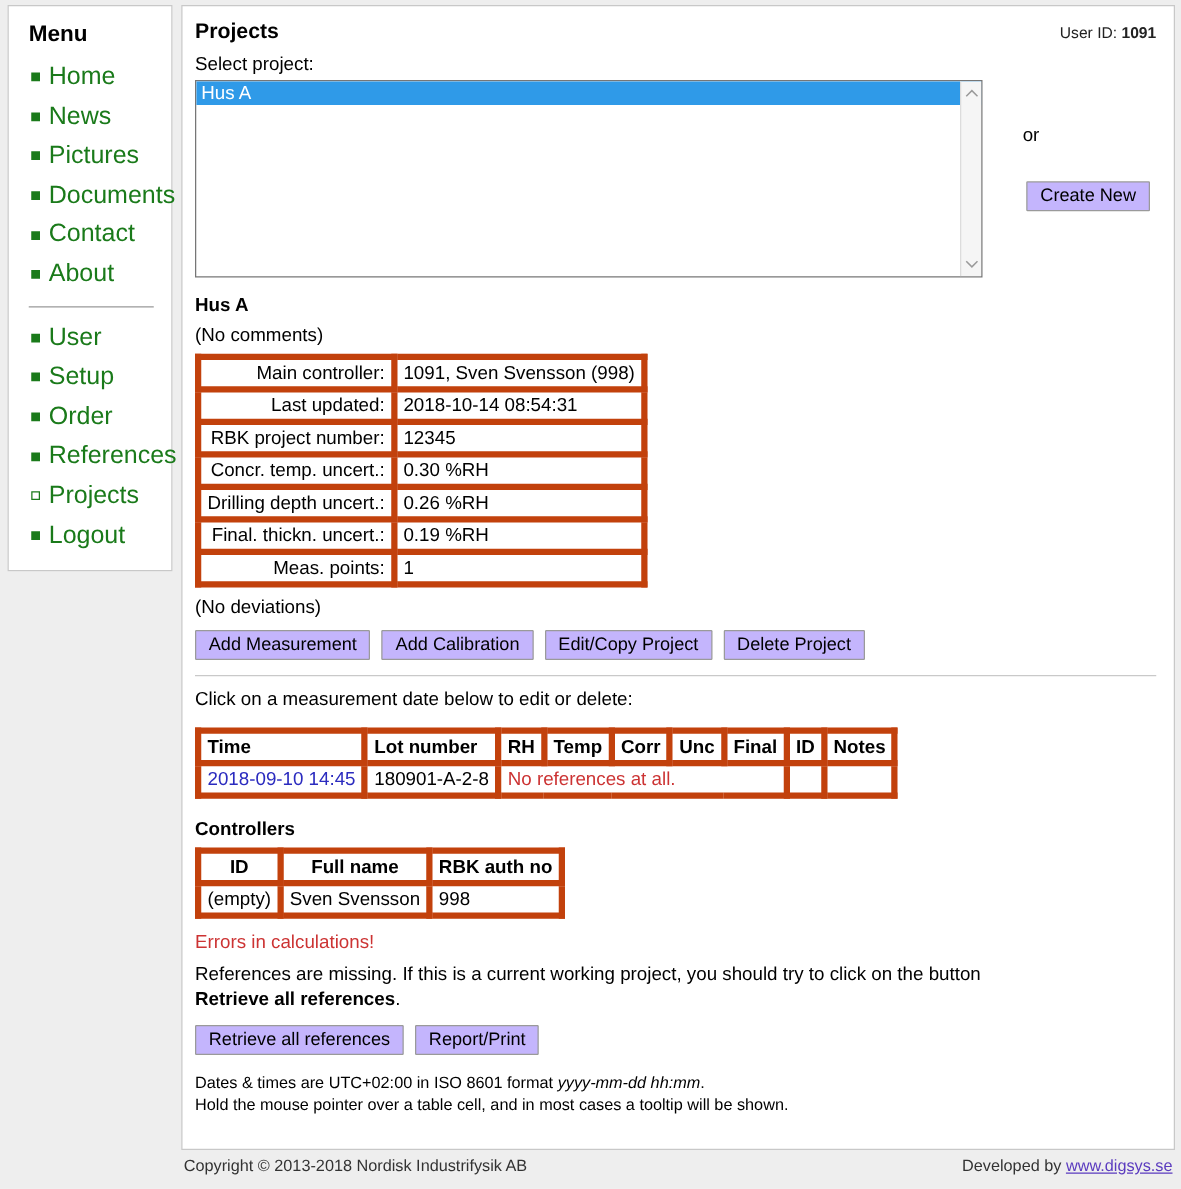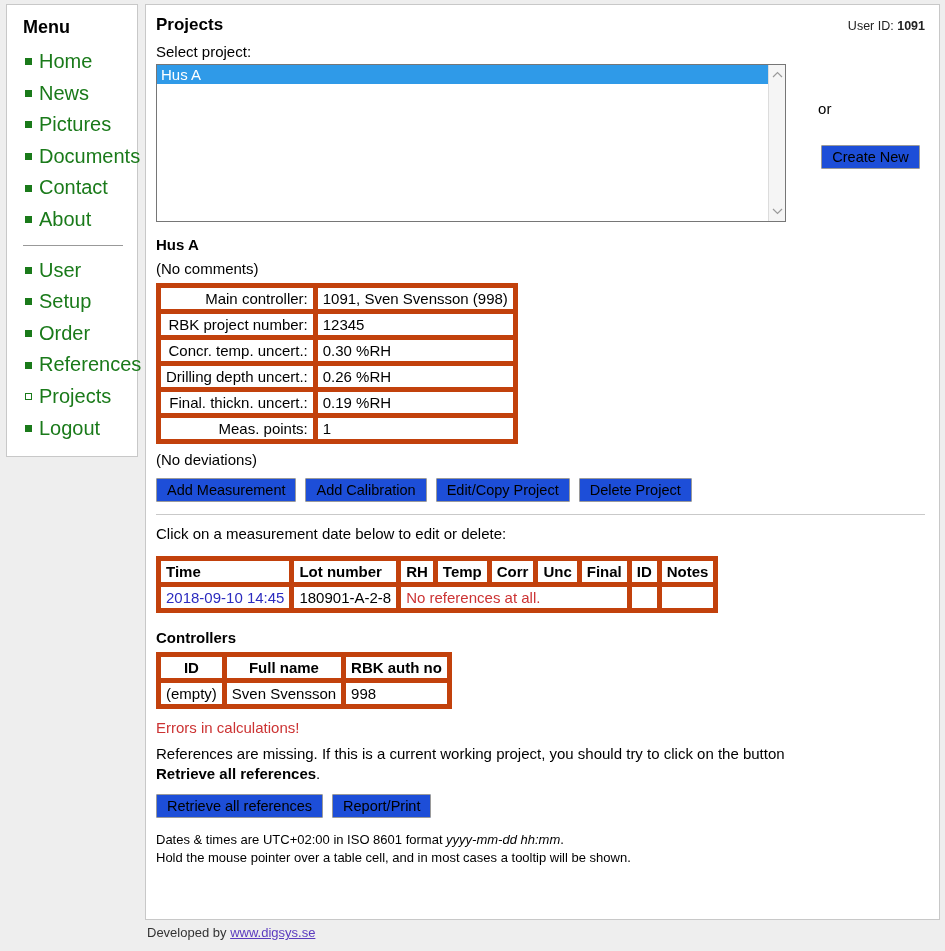--- a/index.html
+++ b/index.html
@@ -99,21 +99,21 @@
   .or-col {
     margin-left: 30px;
     width: 112px;
     padding-top: 36px;
     text-align: center;
   }
   .or-text { font-size: 15px; margin-bottom: 28px; text-align: left; padding-left: 2px;}
   .btn {
     font-family: "Liberation Sans", sans-serif;
     font-size: 14.5px;
-    background: #1d4ed8;
+    background: #c4b5fd;
     border: 1px solid #9a9a9a;
     padding: 3px 10px;
     cursor: pointer;
     color: #000;
     border-radius: 1px;
   }
 
   .proj-name { font-size: 15px; font-weight: bold; margin: 14px 0 0 0; }
   .muted-line { font-size: 15px; margin: 7px 0 6px 0; }
 
@@ -264,20 +264,24 @@
     <div class="proj-name">Hus A</div>
     <div class="muted-line">(No comments)</div>
 
     <table class="grid props">
       <tbody id="props-body">
           <tr>
             <td class="k">Main controller:</td>
             <td class="v">1091, Sven Svensson (998)</td>
           </tr>
           <tr>
+            <td class="k">Last updated:</td>
+            <td class="v">2018-10-14 08:54:31</td>
+          </tr>
+          <tr>
             <td class="k">RBK project number:</td>
             <td class="v">12345</td>
           </tr>
           <tr>
             <td class="k">Concr. temp. uncert.:</td>
             <td class="v">0.30 %RH</td>
           </tr>
           <tr>
             <td class="k">Drilling depth uncert.:</td>
             <td class="v">0.26 %RH</td>
@@ -365,19 +369,20 @@
     <div class="notes">
       <div>
         <span>Dates &amp; times are UTC+02:00 in ISO 8601 format </span><i>yyyy-mm-dd hh:mm</i><span>.</span>
       </div>
       <div>Hold the mouse pointer over a table cell, and in most cases a tooltip will be shown.</div>
     </div>
 
   </div>
 
   <div class="footer">
+    <div>Copyright © 2013-2018 Nordisk Industrifysik AB</div>
     <div>
       <span>Developed by</span>
       <a>www.digsys.se</a>
     </div>
   </div>
 
 </div>
 
 </body></html>

